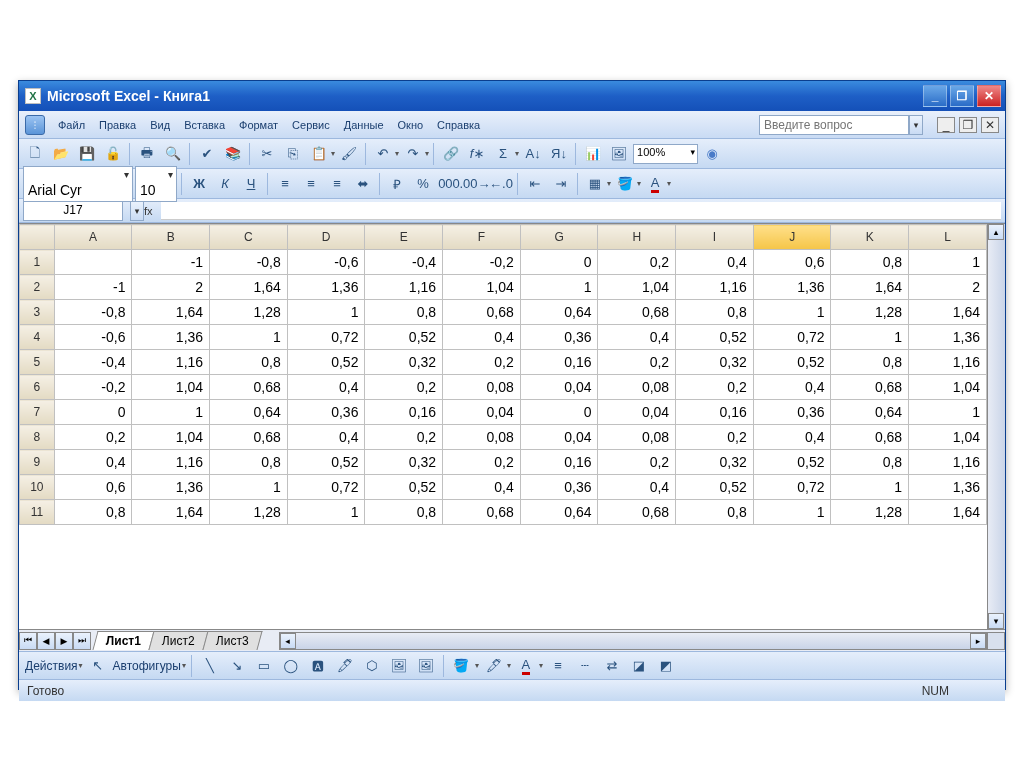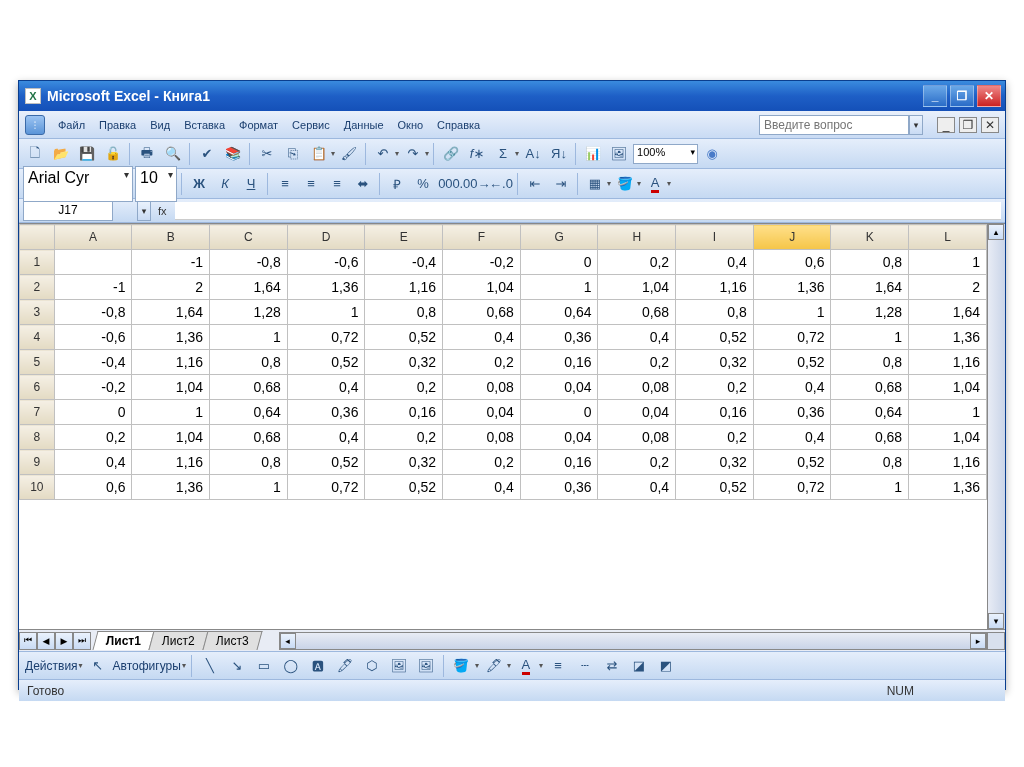--- a/index.html
+++ b/index.html
@@ -13,27 +13,27 @@
   .menubar .mh { width:20px;height:20px; background: linear-gradient(#9cc4f2,#5a94d8); border:1px solid #3a6aa8; border-radius:3px; margin-right:6px;display:flex;align-items:center;justify-content:center;color:#fff;font-size:9px;}
   .menubar .mitem { padding: 3px 7px; color:#1a3e6e; cursor:default;}
   .menubar .qbox { margin-left:auto; border:1px solid #8fa8c8; background:#fff; height:20px; width:150px; padding:2px 4px; color:#808080; font-size:12px;}
   .menubar .mdibtns { margin-left:10px; display:flex; gap:4px; color:#333; font-size:12px;}
   .mdibtn { width:18px; height:16px; border:1px solid #888; background:#eee; display:flex;align-items:center;justify-content:center;}
   .toolbar { height: 30px; background: linear-gradient(#e5eefb,#c5d9f2); display:flex; align-items:center; padding: 0 4px; gap:2px; border-bottom:1px solid #9db8de;}
   .tbtn { width:24px;height:22px; border:1px solid transparent; display:flex; align-items:center; justify-content:center; font-size:13px; color:#2a527e; border-radius:2px;}
   .tsep { width:2px; height:22px; border-left:1px solid #9db8de; margin:0 2px;}
   .dd { font-size:8px; color:#555; margin-left:-2px;}
   .fmt-toolbar { height: 30px; background: linear-gradient(#e5eefb,#c5d9f2); display:flex; align-items:center; padding: 0 4px; gap:2px; border-bottom:1px solid #9db8de;}
-  .combo { border:1px solid #8fa8c8; background:#fff; height:36px; padding:2px 18px 1px 4px; font-size:16px; position:relative;}
+  .combo { border:1px solid #8fa8c8; background:#fff; height:36px; padding:15px 18px 1px 4px; font-size:14px; position:relative;}
   .combo::after { content:"▾"; position:absolute; right:3px; top:2px; color:#333; font-size:10px;}
   .fmt-toolbar .combo.font { width:110px;}
   .fmt-toolbar .combo.size { width:42px;}
   .fmlbar { height: 24px; background: linear-gradient(#e5eefb,#c5d9f2); display:flex; align-items:center; padding: 0 4px; border-bottom:1px solid #9db8de;}
-  .fmlbar .namebox { border:1px solid #8fa8c8; background:#fff; height:20px; width:90px; padding:1px 4px; font-size:12px; margin-right:24px; text-align:center;}
-  .fmlbar .fx { color:#333; margin-left:7px;}
+  .fmlbar .namebox { border:1px solid #8fa8c8; background:#fff; height:20px; width:100px; padding:1px 4px; font-size:12px; margin-right:7px; text-align:center;}
+  .fmlbar .fx { color:#333; margin-left:0;}
   .drop { width:14px; height:20px; border:1px solid #8fa8c8; background: linear-gradient(#eaf2fd,#c9dbf4); display:flex; align-items:center; justify-content:center; font-size:9px; color:#333;}
   .grid-area { position:relative; height: 406px; display:flex; background:#fff; }
   .grid-scroll { flex:1; overflow:hidden; position:relative; border-top:1px solid #888; border-left:0; }
   table.sheet { border-collapse:collapse; width:100%; table-layout:fixed; }
   table.sheet th, table.sheet td { border:1px solid #c0c0c0; height:25px; }
   table.sheet th { background: linear-gradient(#f5f0e5,#e3dac3); font-weight:normal; color:#333; font-size:12px; }
   .corner { width:32px; background: linear-gradient(#f5f0e5,#e3dac3);}
   .rowhdr { position:sticky; left:0; background: linear-gradient(#f5f0e5,#e3dac3); text-align:center; font-size:12px; color:#333; width:32px;}
   table.sheet th.sel { background: linear-gradient(#ffe08a,#f5c548); }
   table.sheet td { text-align:right; padding-right:6px; font-size:14px; color:#000;}
@@ -49,21 +49,21 @@
   .tabs { display:flex; margin-left:4px; align-items:flex-end;}
   .tab { padding: 2px 10px; border:1px solid #888; border-bottom:none; background:#e0e0e0; font-size:12px; margin-right:-1px; transform: skewX(-15deg);}
   .tab span { display:inline-block; transform: skewX(15deg);}
   .tab.active { background:#fff; font-weight:bold;}
   .hscroll { flex:1; margin-left:20px; position:relative; height:18px; background: linear-gradient(#e8ecf5,#c9d4e8); border:1px solid #888;}
   .hscroll .left { left:0;}
   .hscroll .right { right:0;}
   .drawbar { height:28px; background: linear-gradient(#e5eefb,#c5d9f2); display:flex; align-items:center; padding:0 6px; gap:3px; border-top:1px solid #9db8de;}
   .drawbar .lbl { font-size:12px; color:#1a3e6e;}
   .statusbar { height:22px; background: linear-gradient(#e5eefb,#c5d9f2); display:flex; align-items:center; padding:0 8px; font-size:12px; color:#333; border-top:1px solid #9db8de;text-align:center;}
-  .statusbar .num { margin-left:auto; margin-right:83px;padding-left:46px;}
+  .statusbar .num { margin-left:auto; margin-right:48px;padding-left:46px;}
   .zoom-combo { border:1px solid #8fa8c8; background:#fff; height:20px; width:65px; padding:1px 3px; font-size:11px; position:relative;}
   .zoom-combo::after{content:"▾";position:absolute;right:2px;top:2px;font-size:9px;}
 </style>
 </head>
 <body>
 
 <div class="window">
 
   <div class="titlebar">
     <div class="xicon">X</div>
@@ -352,20 +352,35 @@
               <td>0,72</td>
               <td>0,52</td>
               <td>0,4</td>
               <td>0,36</td>
               <td>0,4</td>
               <td>0,52</td>
               <td>0,72</td>
               <td>1</td>
               <td>1,36</td>
             </tr>
+            <tr>
+              <th class="rowhdr">11</th>
+              <td>0,8</td>
+              <td>1,64</td>
+              <td>1,28</td>
+              <td>1</td>
+              <td>0,8</td>
+              <td>0,68</td>
+              <td>0,64</td>
+              <td>0,68</td>
+              <td>0,8</td>
+              <td>1</td>
+              <td>1,28</td>
+              <td>1,64</td>
+            </tr>
           </tbody>
         </table>
     </div>
     <div class="vscroll">
       <div class="arrow up">▴</div>
       <div class="arrow down">▾</div>
     </div>
   </div>
 
   <div class="tabbar">

